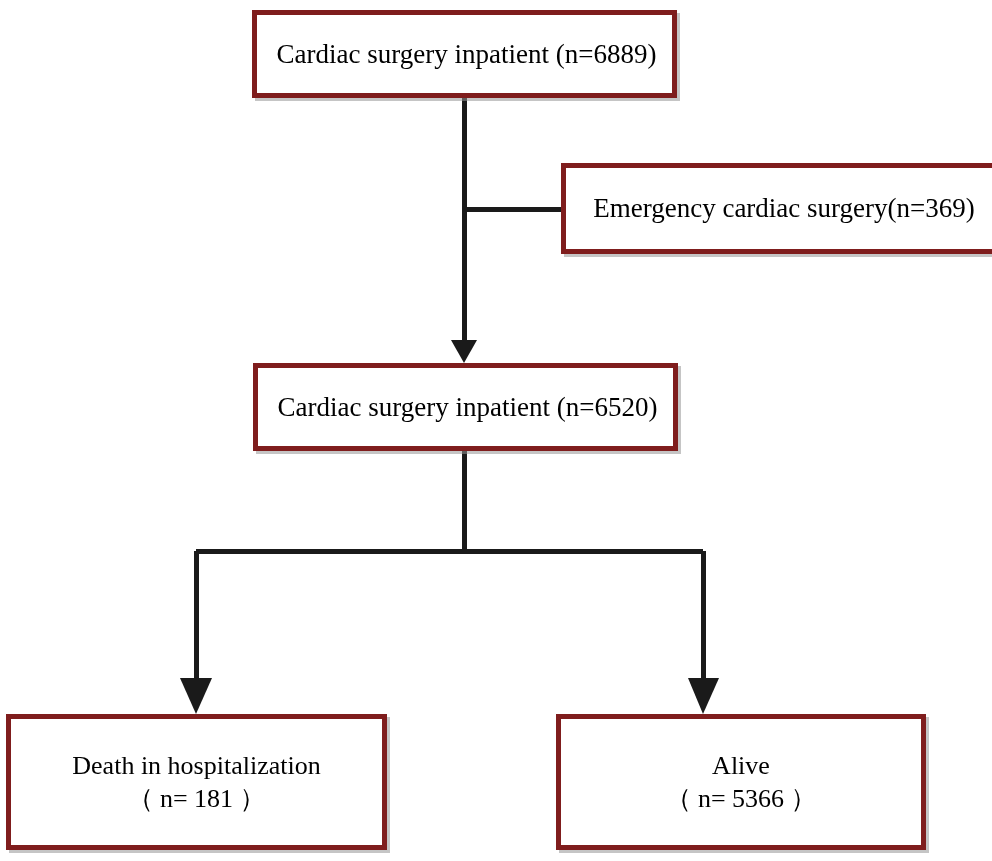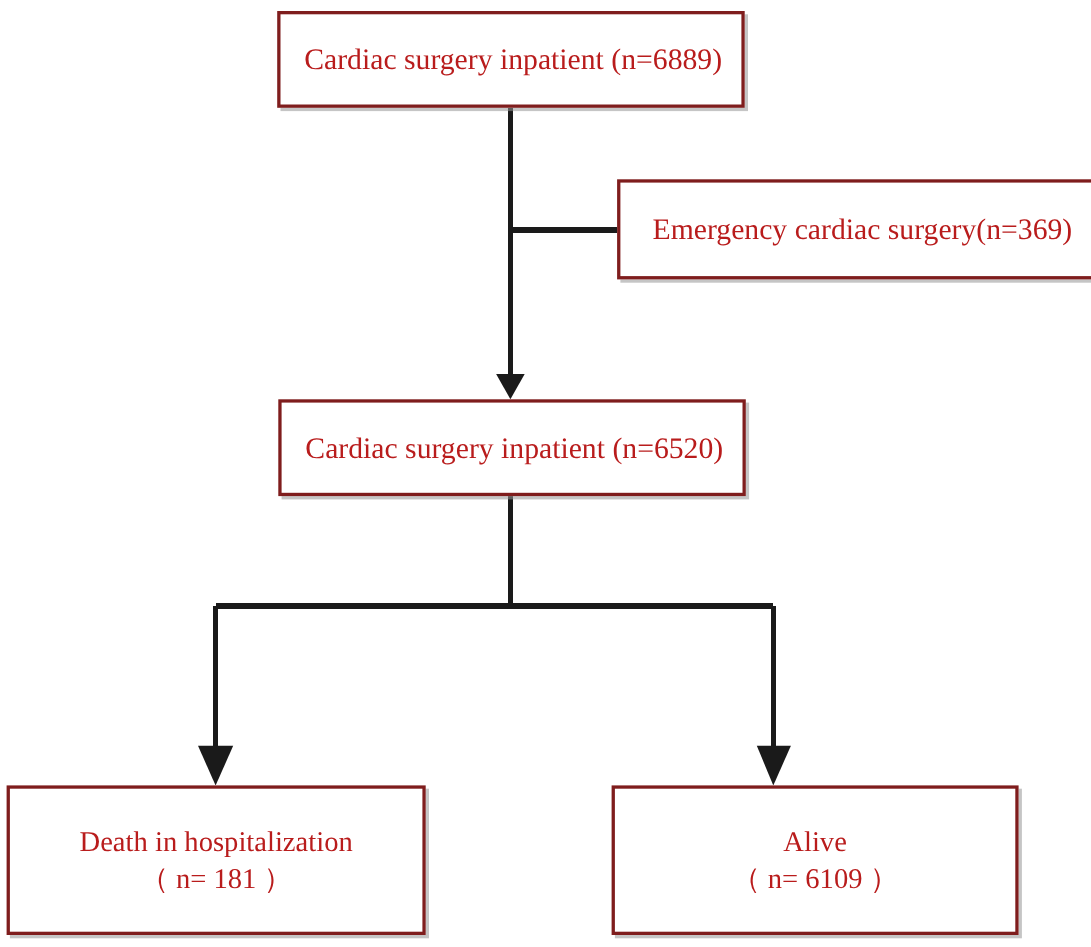--- a/index.html
+++ b/index.html
@@ -19,27 +19,27 @@
     position: absolute;
     left: 0;
     top: 0;
     width: 992px;
     height: 861px;
   }
   .node-box {
     position: absolute;
     box-sizing: border-box;
     background: #ffffff;
-    border: 3px solid #7f1d1d;
+    border: 5px solid #7f1d1d;
     box-shadow: 3px 3px 0 0 rgba(150,150,150,0.55);
     display: flex;
     align-items: center;
     justify-content: center;
     text-align: center;
-    color: #b91c1c;
+    color: #000000;
     line-height: 1.28;
     z-index: 2;
   }
   .node-text {
     display: block;
     white-space: pre-line;
     padding: 0 6px;
   }
   #node-top {
     left: 252px;
@@ -119,16 +119,16 @@
     <span class="node-text">Cardiac surgery inpatient (n=6520)</span>
   </div>
 
   <div class="node-box" id="node-death">
     <span class="node-text">Death in hospitalization
 （ n= 181 ）</span>
   </div>
 
   <div class="node-box" id="node-alive">
     <span class="node-text">Alive
-（ n= 6109 ）</span>
+（ n= 5366 ）</span>
   </div>
 
 </div>
 
 </body></html>

